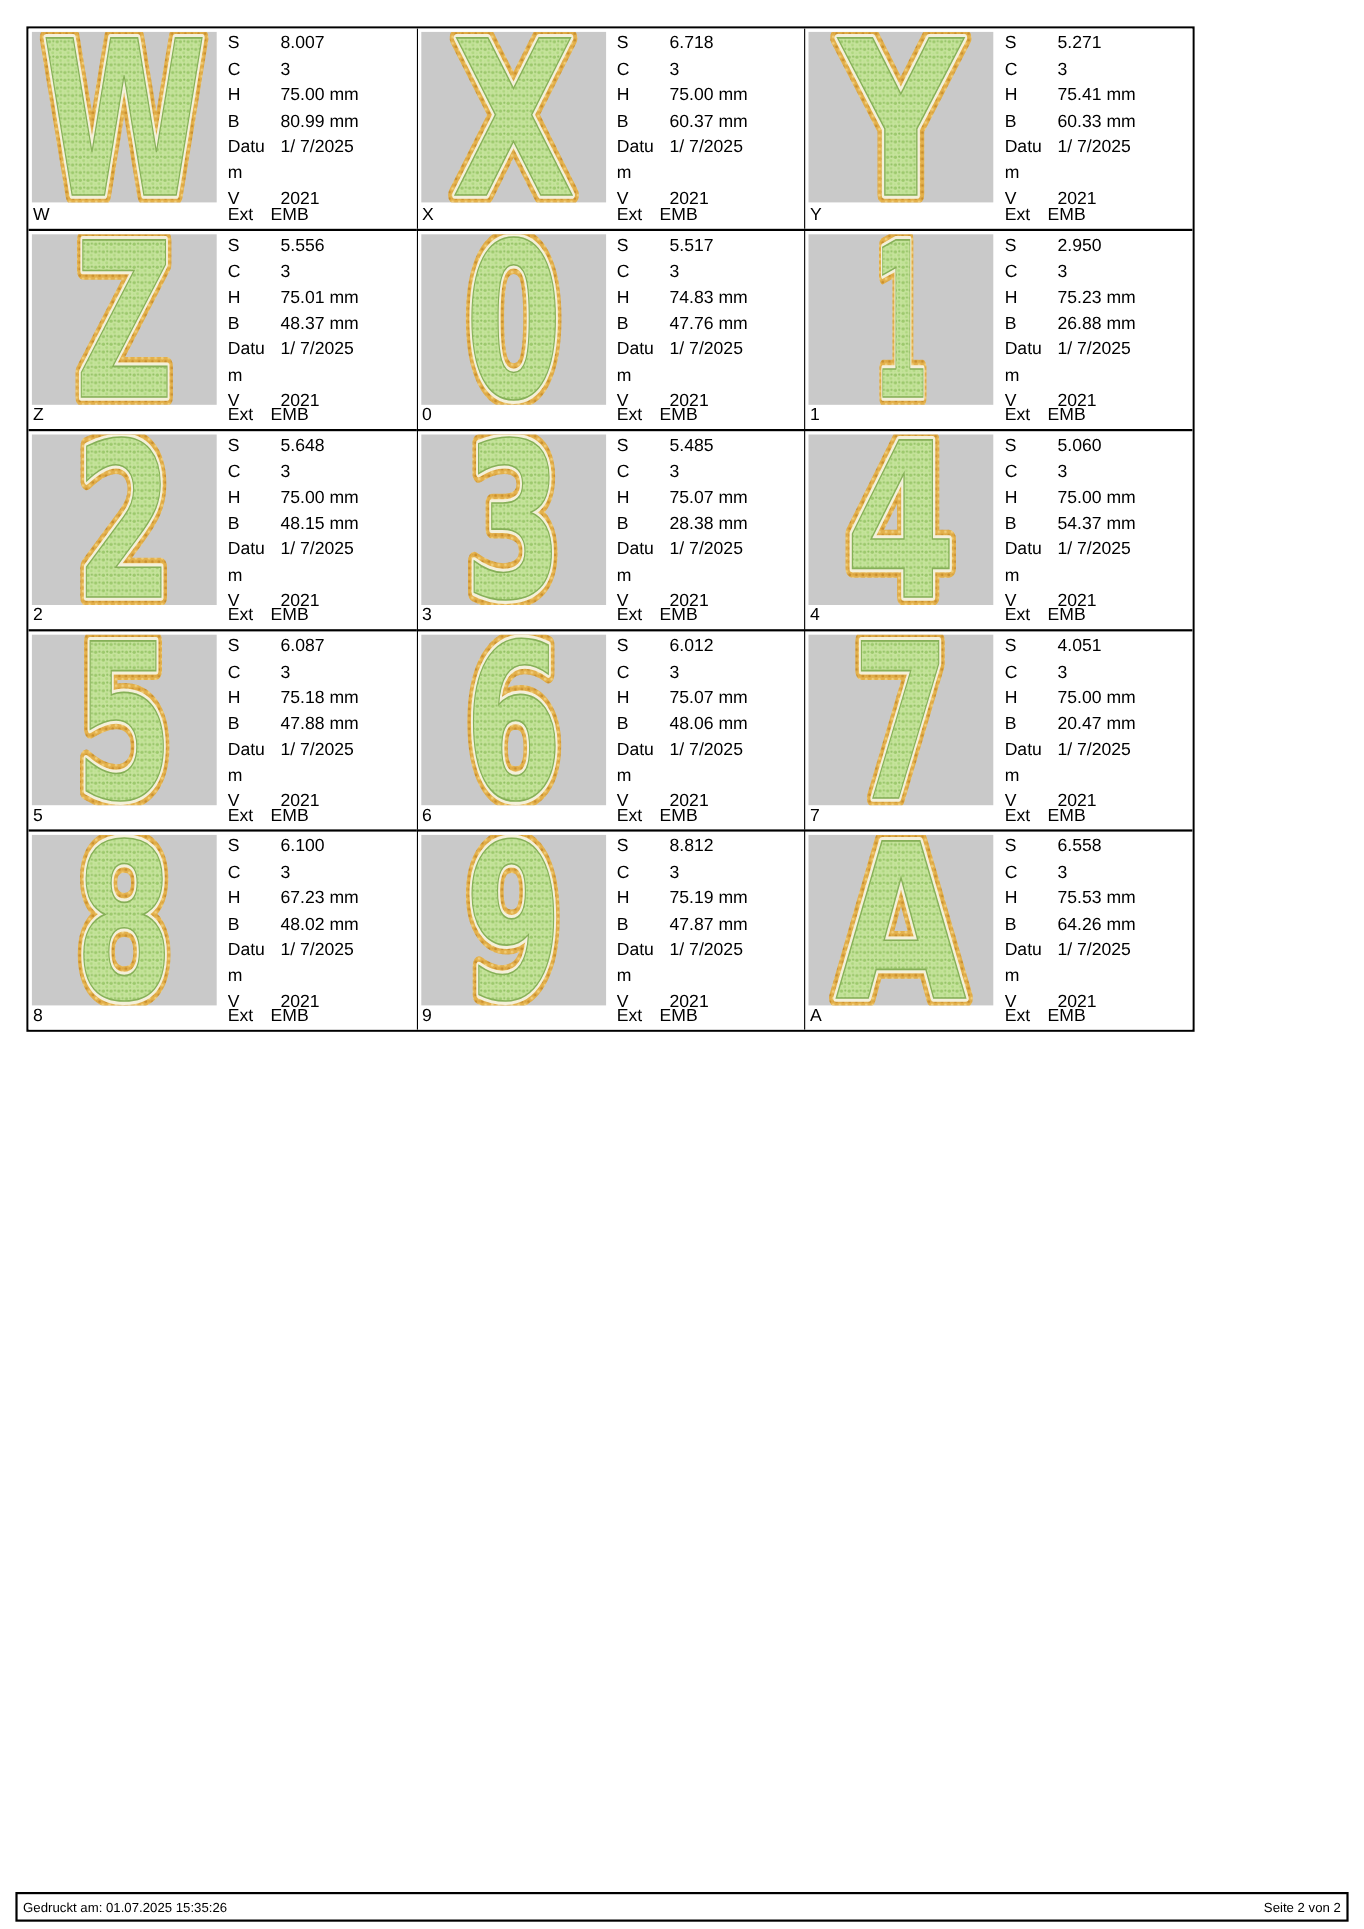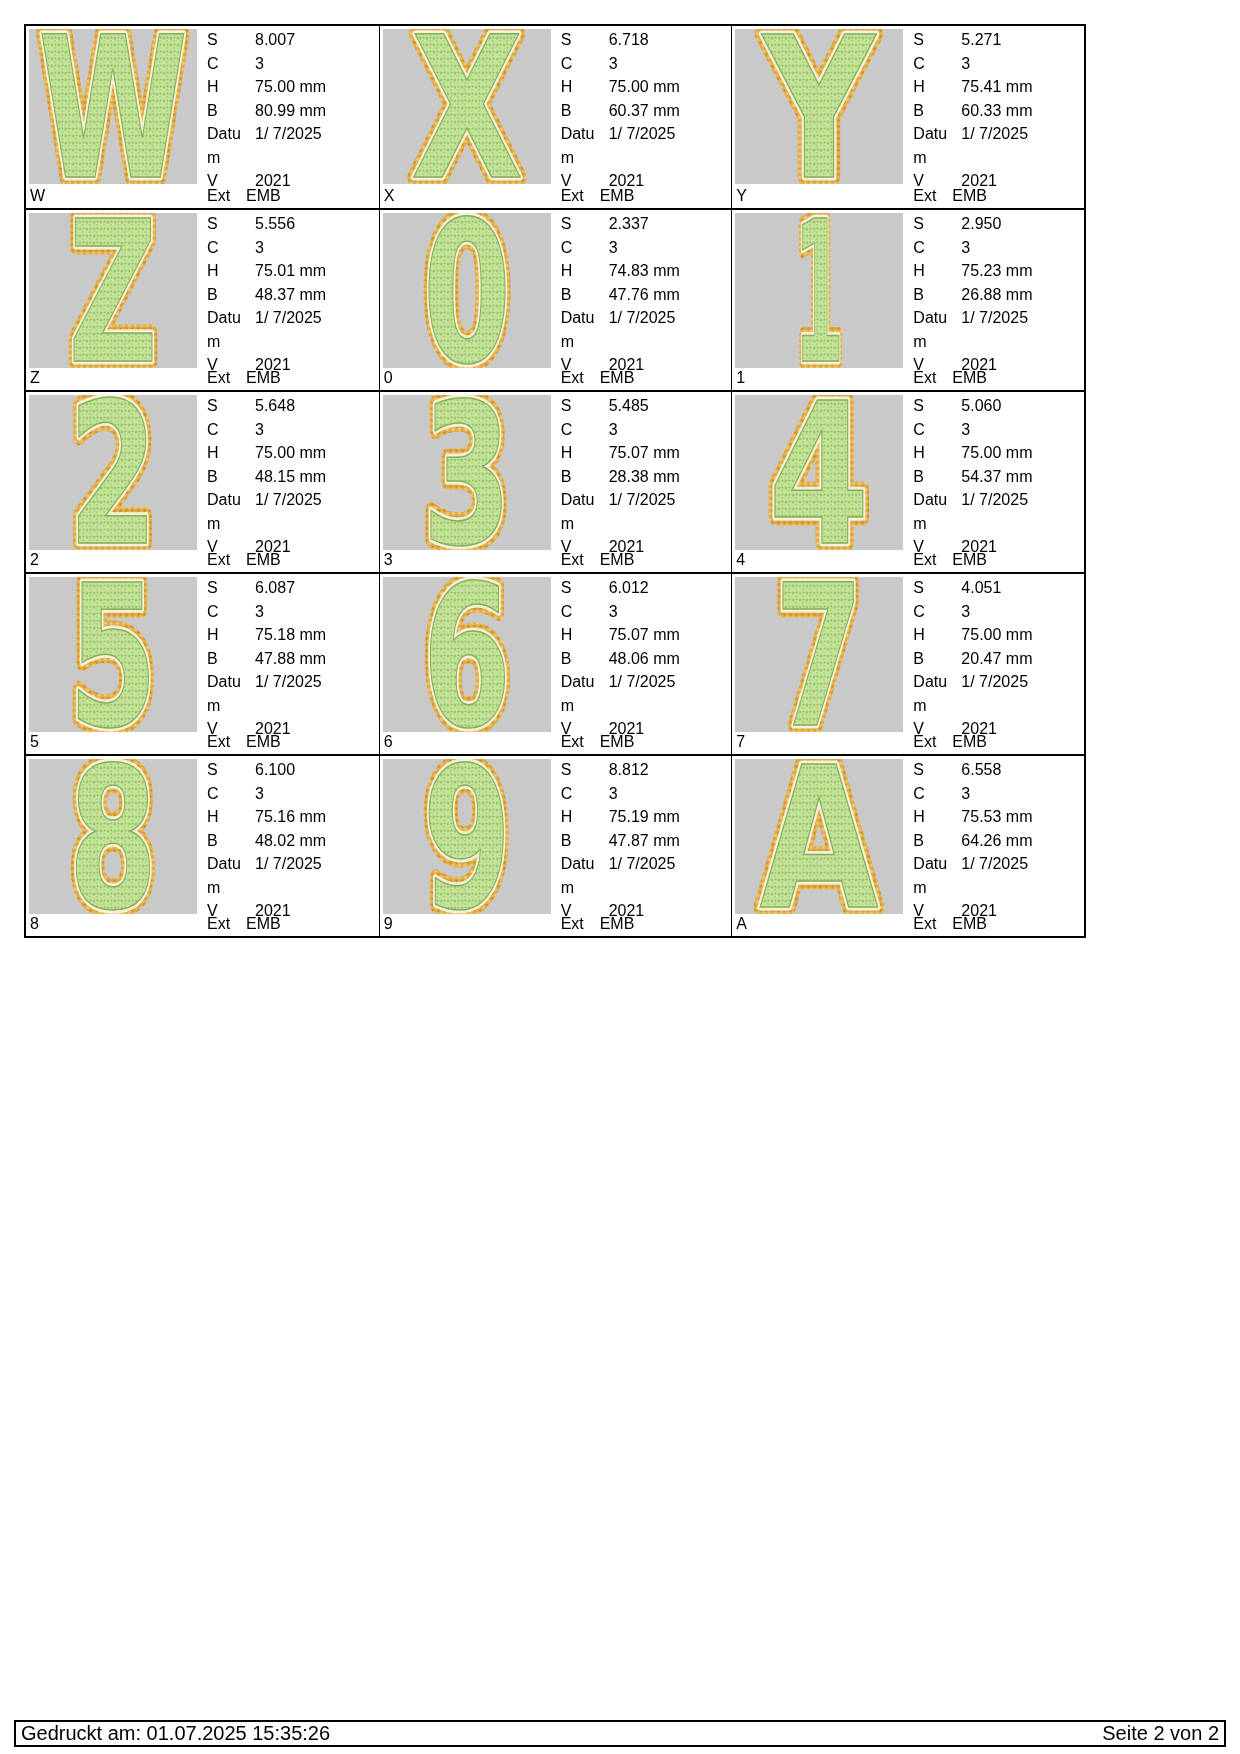--- a/index.html
+++ b/index.html
@@ -28,21 +28,21 @@
   .drow { display:flex; font-size:16px; line-height:23.5px; }
   .dlabel { width:40px; margin-right:8px; word-break:break-all; }
   .dval { flex:1; white-space:nowrap; }
   .cell-name { position:absolute; left:4px; bottom:2px; font-size:16px; line-height:20px; }
   .cell-ext { position:absolute; left:181px; bottom:2px; display:flex; font-size:16px; line-height:20px; }
   .extlabel { width:39px; }
   .footer {
     position:absolute; left:14px; top:1720px; width:1212px; height:27px;
     border:2px solid #000; background:#fff;
     display:flex; justify-content:space-between; align-items:center;
-    font-size:20px; padding:0 5px;
+    font-size:12px; padding:0 5px;
   }
   .defs-holder { position:absolute; width:0; height:0; overflow:hidden; }
 </style>
 </head>
 <body>
 
 <svg class="defs-holder" aria-hidden="true">
   <defs>
     <pattern id="gpat" width="7" height="7" patternUnits="userSpaceOnUse">
       <rect width="7" height="7" fill="#c6e39c"></rect>
@@ -226,21 +226,21 @@
     <div class="cell-img">
       <svg class="glyph-svg" viewBox="0 0 168 155">
         <text class="t-outer" x="84" y="148" text-anchor="middle" lengthAdjust="spacingAndGlyphs" fill="none" stroke="url(#opat)" stroke-width="17" stroke-linejoin="round" textLength="88">0</text>
         <text class="t-mid" x="84" y="148" text-anchor="middle" lengthAdjust="spacingAndGlyphs" fill="none" stroke="#f4f0da" stroke-width="7" stroke-linejoin="round" textLength="88">0</text>
         <text class="t-fill" x="84" y="148" text-anchor="middle" lengthAdjust="spacingAndGlyphs" fill="url(#gpat)" stroke="#86b058" stroke-width="1.5" textLength="88">0</text>
       </svg>
     </div>
     <div class="cell-data">
       <div class="drow">
         <span class="dlabel">S</span>
-        <span class="dval">2.337</span>
+        <span class="dval">5.517</span>
       </div>
       <div class="drow">
         <span class="dlabel">C</span>
         <span class="dval">3</span>
       </div>
       <div class="drow">
         <span class="dlabel">H</span>
         <span class="dval">74.83 mm</span>
       </div>
       <div class="drow">
@@ -554,21 +554,21 @@
       <div class="drow">
         <span class="dlabel">S</span>
         <span class="dval">6.100</span>
       </div>
       <div class="drow">
         <span class="dlabel">C</span>
         <span class="dval">3</span>
       </div>
       <div class="drow">
         <span class="dlabel">H</span>
-        <span class="dval">75.16 mm</span>
+        <span class="dval">67.23 mm</span>
       </div>
       <div class="drow">
         <span class="dlabel">B</span>
         <span class="dval">48.02 mm</span>
       </div>
       <div class="drow">
         <span class="dlabel">Datum</span>
         <span class="dval">1/ 7/2025</span>
       </div>
       <div class="drow">

